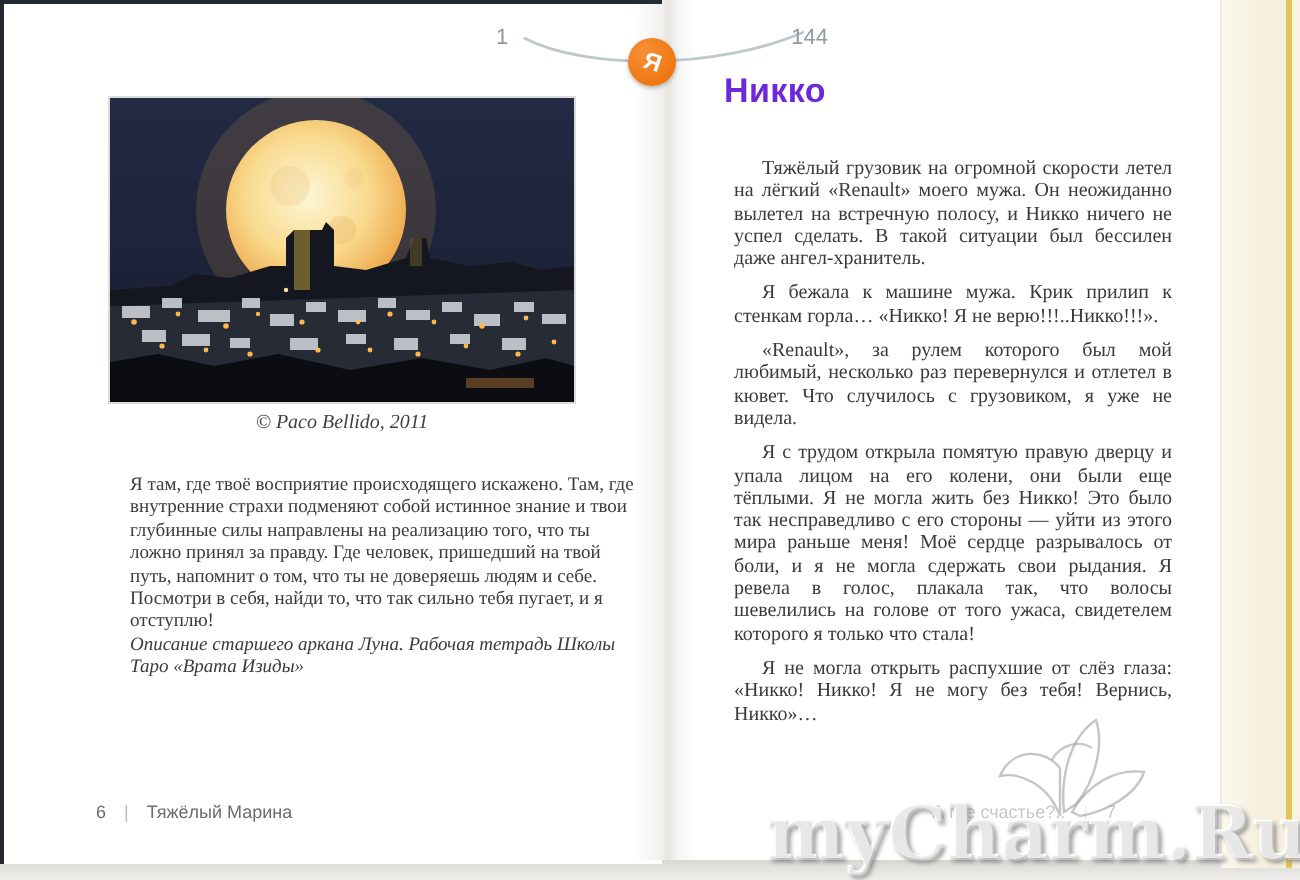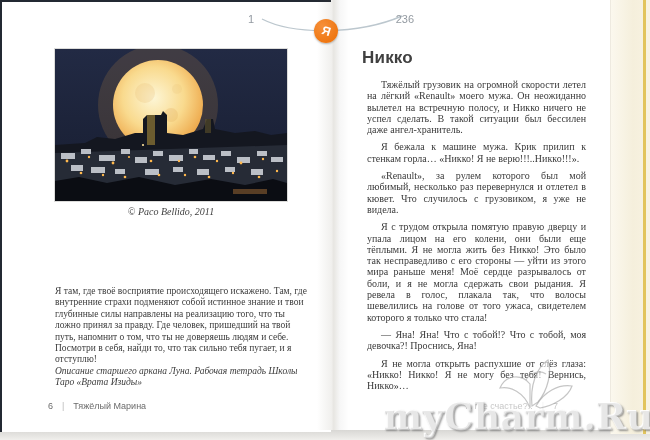--- a/index.html
+++ b/index.html
@@ -31,28 +31,28 @@
     background:linear-gradient(to right,rgba(0,0,0,0),rgba(95,85,60,0.09) 45%,
       rgba(95,85,60,0.15) 52%,rgba(0,0,0,0.03) 72%,rgba(0,0,0,0));}
 
   
   .photo{position:absolute;left:52px;top:46px;width:232px;height:152px;
     border:1px solid #dcdcda;background:#1c2337;overflow:hidden;}
   .caption{position:absolute;left:52px;top:204px;width:234px;text-align:center;
     font:italic 10px "Liberation Serif",serif;color:#3f3f3f;}
 
   
-  .left-text{position:absolute;left:53px;top:236px;width:257px;max-height:120px;overflow:hidden;
-    font:9.5px/11.4px "Liberation Serif",serif;color:#3b3b3b;margin-top:48px;}
+  .left-text{position:absolute;left:63px;top:236px;width:257px;max-height:120px;overflow:hidden;
+    font:9.5px/11.4px "Liberation Serif",serif;color:#3b3b3b;}
   .left-text p{margin:0;}
   .left-text .source{font-style:italic;}
 
   
-  .chapter-title{position:absolute;left:31px;top:48px;margin:0;
-    font:600 17px/20px "Liberation Sans",sans-serif;color:#404040;letter-spacing:.2px;}
+  .chapter-title{position:absolute;left:31px;top:36px;margin:0;
+    font:600 17px/20px "Liberation Sans",sans-serif;color:#6d28d9;letter-spacing:.2px;}
   .right-text{position:absolute;left:24px;top:79px;width:243px;height:318px;overflow:hidden;
     font:10px/11.3px "Liberation Serif",serif;color:#3a3a3a;text-align:justify;
     hyphens:auto;-webkit-hyphens:auto;}
   .right-text p{margin:0 12px 6px;text-indent:14px;}
 
   
   .footer{font-size:9px;color:#6b6b6b;}
   .footer .divider{color:#b9b9b9;margin:0 9px;}
   .footer-left{position:absolute;left:46px;top:399px;}
   .footer-right{position:absolute;right:52px;top:401px;opacity:.38;text-align:center;}
@@ -182,40 +182,39 @@
   </div>
 
   <div class="right-page">
     <h1 class="chapter-title">Никко</h1>
 
     <div class="right-text">
       <p>Тяжёлый грузовик на огромной скорости летел на лёгкий «Renault» моего мужа. Он неожиданно вылетел на встречную полосу, и Никко ничего не успел сделать. В такой ситуации был бессилен даже ангел-хранитель.</p>
       <p>Я бежала к машине мужа. Крик прилип к стенкам горла… «Никко! Я не верю!!!..Никко!!!».</p>
       <p>«Renault», за рулем которого был мой любимый, несколько раз перевернулся и отлетел в кювет. Что случилось с грузовиком, я уже не видела.</p>
       <p>Я с трудом открыла помятую правую дверцу и упала лицом на его колени, они были еще тёплыми. Я не могла жить без Никко! Это было так несправедливо с его стороны — уйти из этого мира раньше меня! Моё сердце разрывалось от боли, и я не могла сдержать свои рыдания. Я ревела в голос, плакала так, что волосы шевелились на голове от того ужаса, свидетелем которого я только что стала!</p>
-      <p>— Яна! Яна! Что с тобой!? Что с тобой, моя девочка?! Проснись, Яна!</p>
       <p>Я не могла открыть распухшие от слёз глаза: «Никко! Никко! Я не могу без тебя! Вернись, Никко»…</p>
     </div>
 
     <div class="footer footer-right">
       <span>А где счастье?..</span><span class="divider">|</span><span>7</span>
     </div>
   </div>
 
   <div class="gutter"></div>
 
   <div class="slider">
     <span class="num num-start">1</span>
     <svg width="150" height="32">
       <path d="M4,9 C 35,25 100,25 144,6" fill="none" stroke="#bcc7ce" stroke-width="1.4"></path>
     </svg>
     <div class="knob">
       <span>Я</span>
     </div>
-    <span class="num num-end">236</span>
+    <span class="num num-end">144</span>
   </div>
 
   <div class="watermark">
     <svg class="flower" width="80" height="52" viewBox="0 0 80 52">
       <g fill="rgba(255,255,255,0.55)" stroke="rgba(150,150,150,0.55)" stroke-width="1.2">
         <path d="M34,50 C28,34 14,28 4,30 C10,16 26,16 34,26 Z"></path>
         <path d="M36,48 C34,28 40,10 52,2 C56,14 52,32 42,44 Z"></path>
         <path d="M40,48 C48,34 62,26 76,28 C72,40 56,48 44,50 Z"></path>
       </g>
       <path d="M30,22 C34,14 44,12 50,16" fill="none" stroke="rgba(150,150,150,0.5)" stroke-width="1.2"></path>

